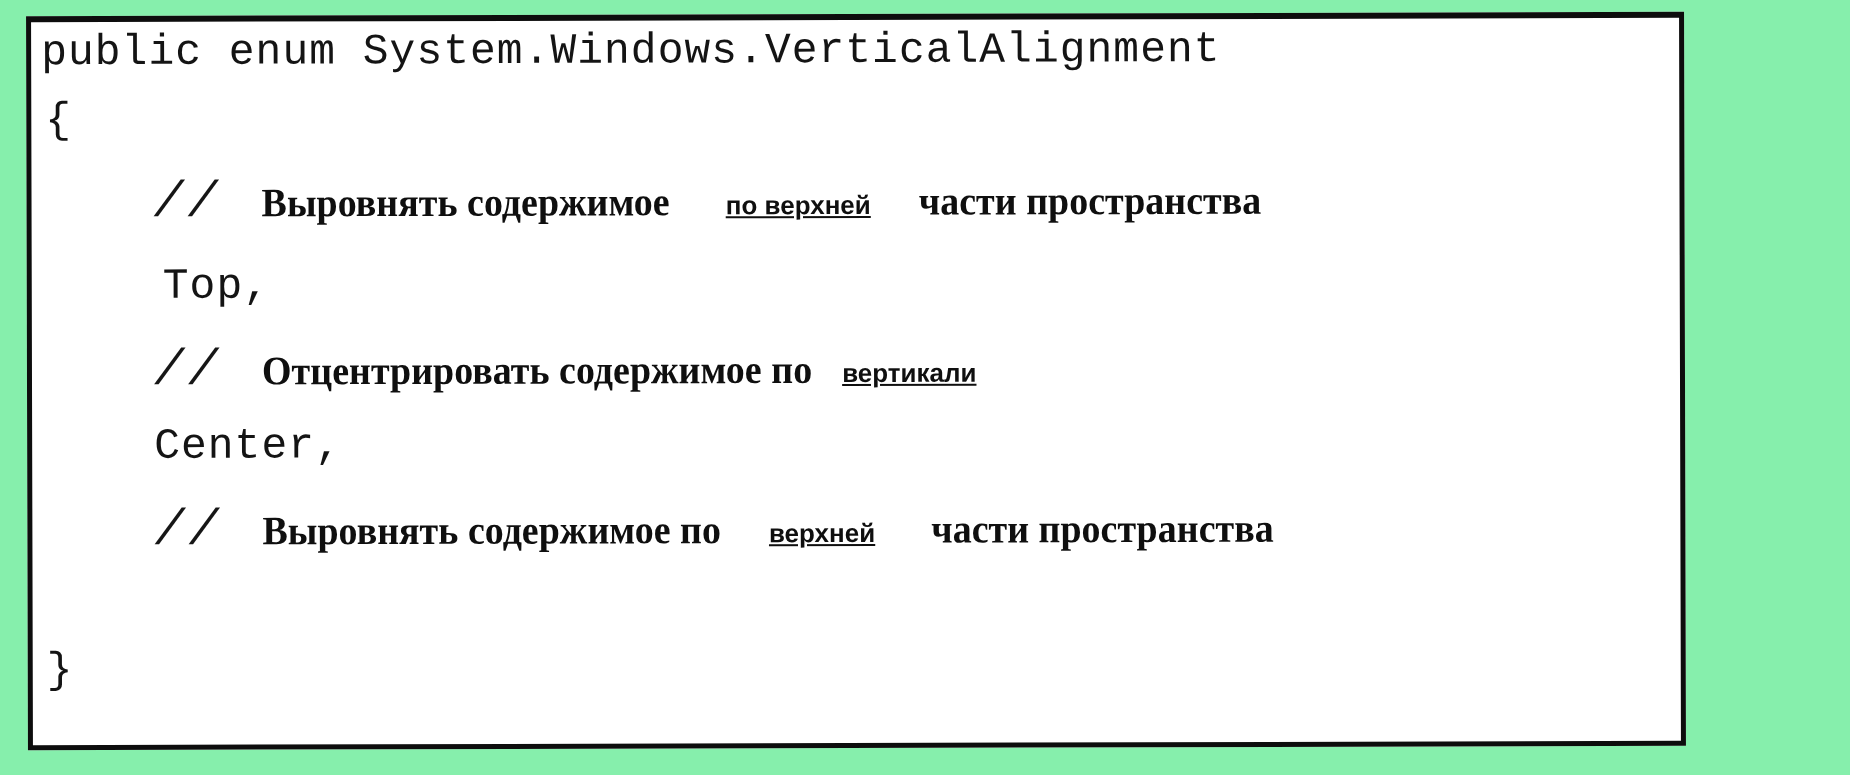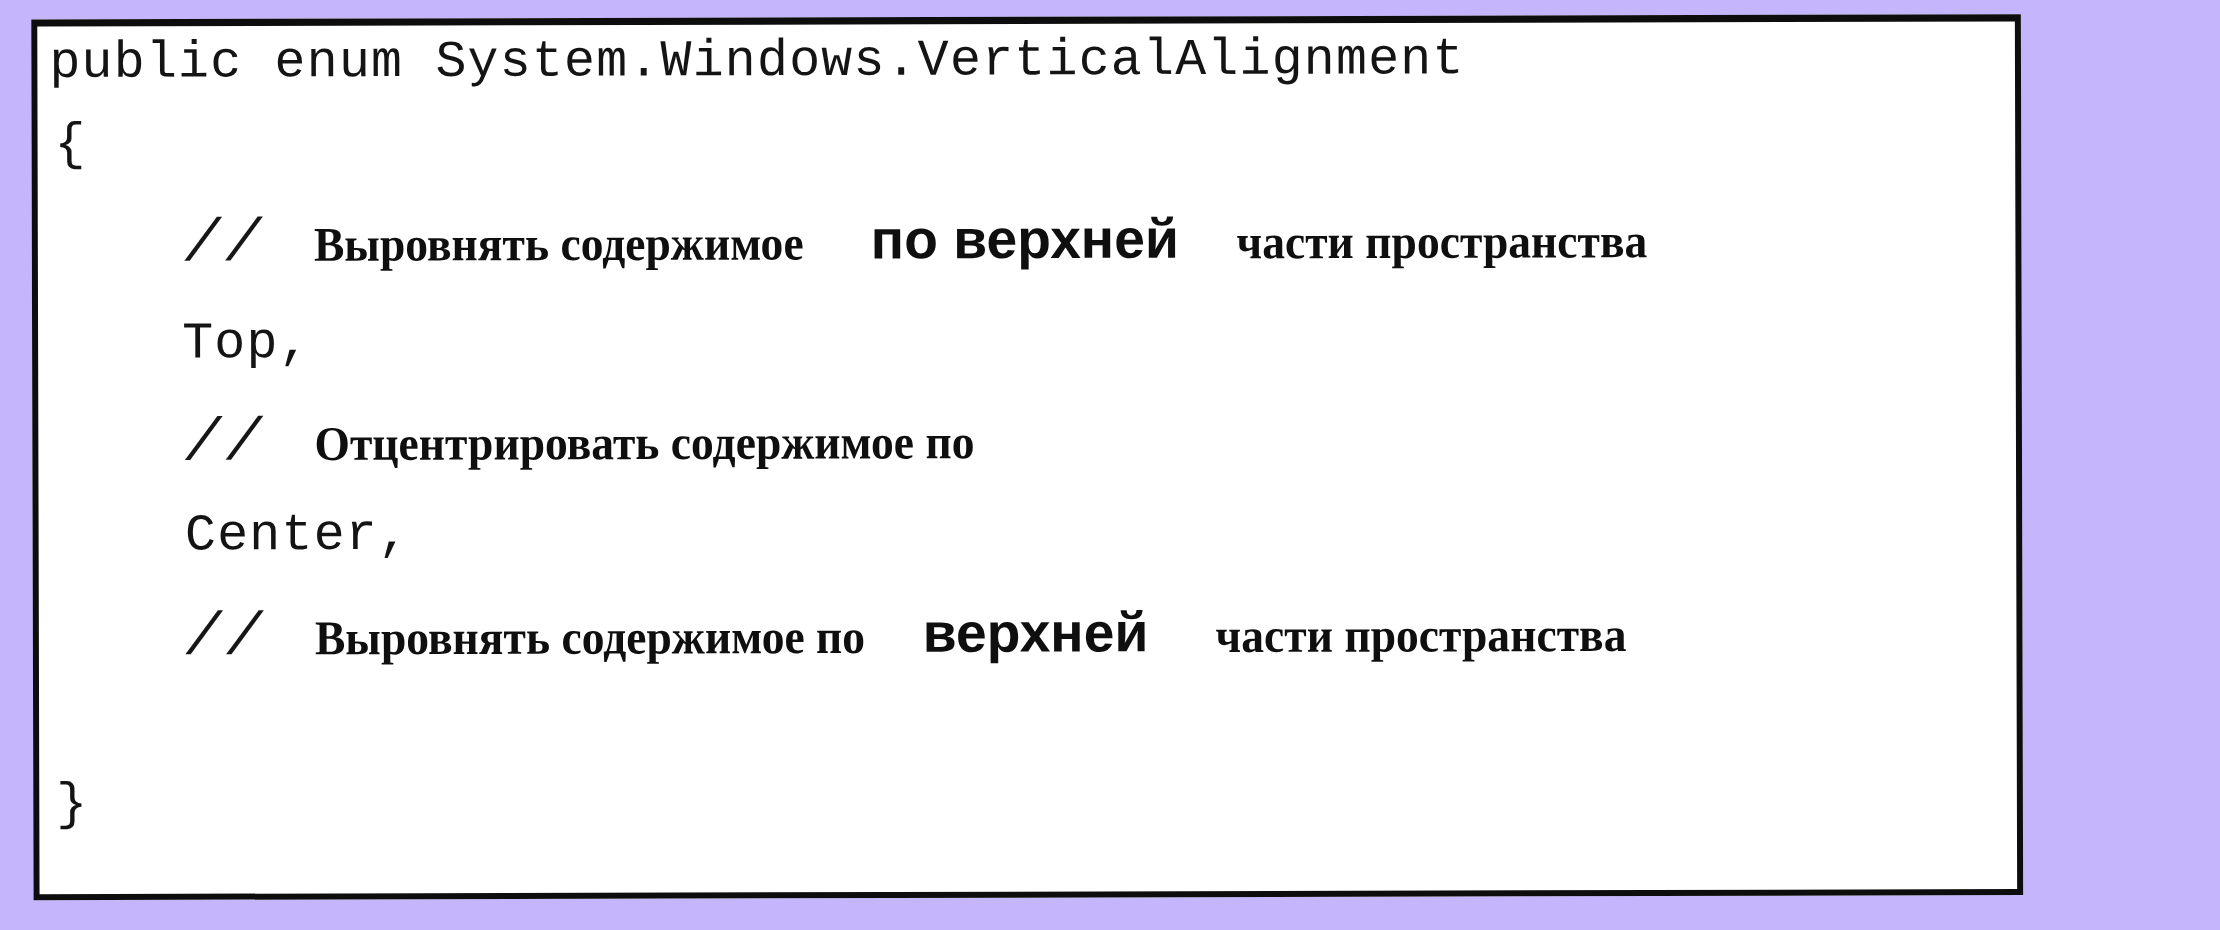--- a/index.html
+++ b/index.html
@@ -7,21 +7,21 @@
     padding: 0;
     width: 1850px;
     height: 775px;
     background: #ffffff;
     overflow: hidden;
   }
   .page {
     position: relative;
     width: 1850px;
     height: 775px;
-    background: #c4b5fd;
+    background: #86efac;
   }
   .code-box {
     position: absolute;
     left: 27px;
     top: 14px;
     width: 1658px;
     height: 734px;
     border: 5px solid #0d0d0d;
     border-top-width: 6px;
     background: #ffffff;
@@ -57,32 +57,33 @@
   }
   .seg.serif {
     font-family: "Liberation Serif", "DejaVu Serif", serif;
     font-weight: 700;
     font-size: 38px;
     transform: scaleY(1.06);
   }
   .seg.sans {
     font-family: "Liberation Sans", "DejaVu Sans", sans-serif;
     font-weight: 700;
-    font-size: 46px;
+    font-size: 26px;
+    text-decoration: underline;
   }
   .gap-a { margin-left: 40px; }
   .gap-b { margin-left: 56px; }
   .gap-c { margin-left: 48px; }
   .gap-d { margin-left: 30px; }
 
   
   .l-declaration { top: 6px;   left: 10px; }
   .l-open-brace  { top: 74px;  left: 14px; }
   .l-comment-1   { top: 152px; left: 122px; }
-  .l-member-top  { top: 240px; left: 120px; }
+  .l-member-top  { top: 240px; left: 131px; }
   .l-comment-2   { top: 320px; left: 122px; }
   .l-member-cen  { top: 400px; left: 122px; }
   .l-comment-3   { top: 480px; left: 122px; }
   .l-member-bot  { top: 560px; left: 122px; }
   .l-close-brace { top: 624px; left: 14px; }
 </style>
 </head>
 <body>
 
 <div class="page">
@@ -97,20 +98,21 @@
       <span class="seg serif gap-a">Выровнять содержимое</span>
       <span class="seg sans gap-b">по верхней</span>
       <span class="seg serif gap-c">части пространства</span>
     </div>
 
     <div class="line code l-member-top">Top,</div>
 
     <div class="line comment l-comment-2">
       <span class="slashes">//</span>
       <span class="seg serif gap-a">Отцентрировать содержимое по</span>
+      <span class="seg sans gap-d">вертикали</span>
     </div>
 
     <div class="line code l-member-cen">Center,</div>
 
     <div class="line comment l-comment-3">
       <span class="slashes">//</span>
       <span class="seg serif gap-a">Выровнять содержимое по</span>
       <span class="seg sans gap-c">верхней</span>
       <span class="seg serif gap-b">части пространства</span>
     </div>

